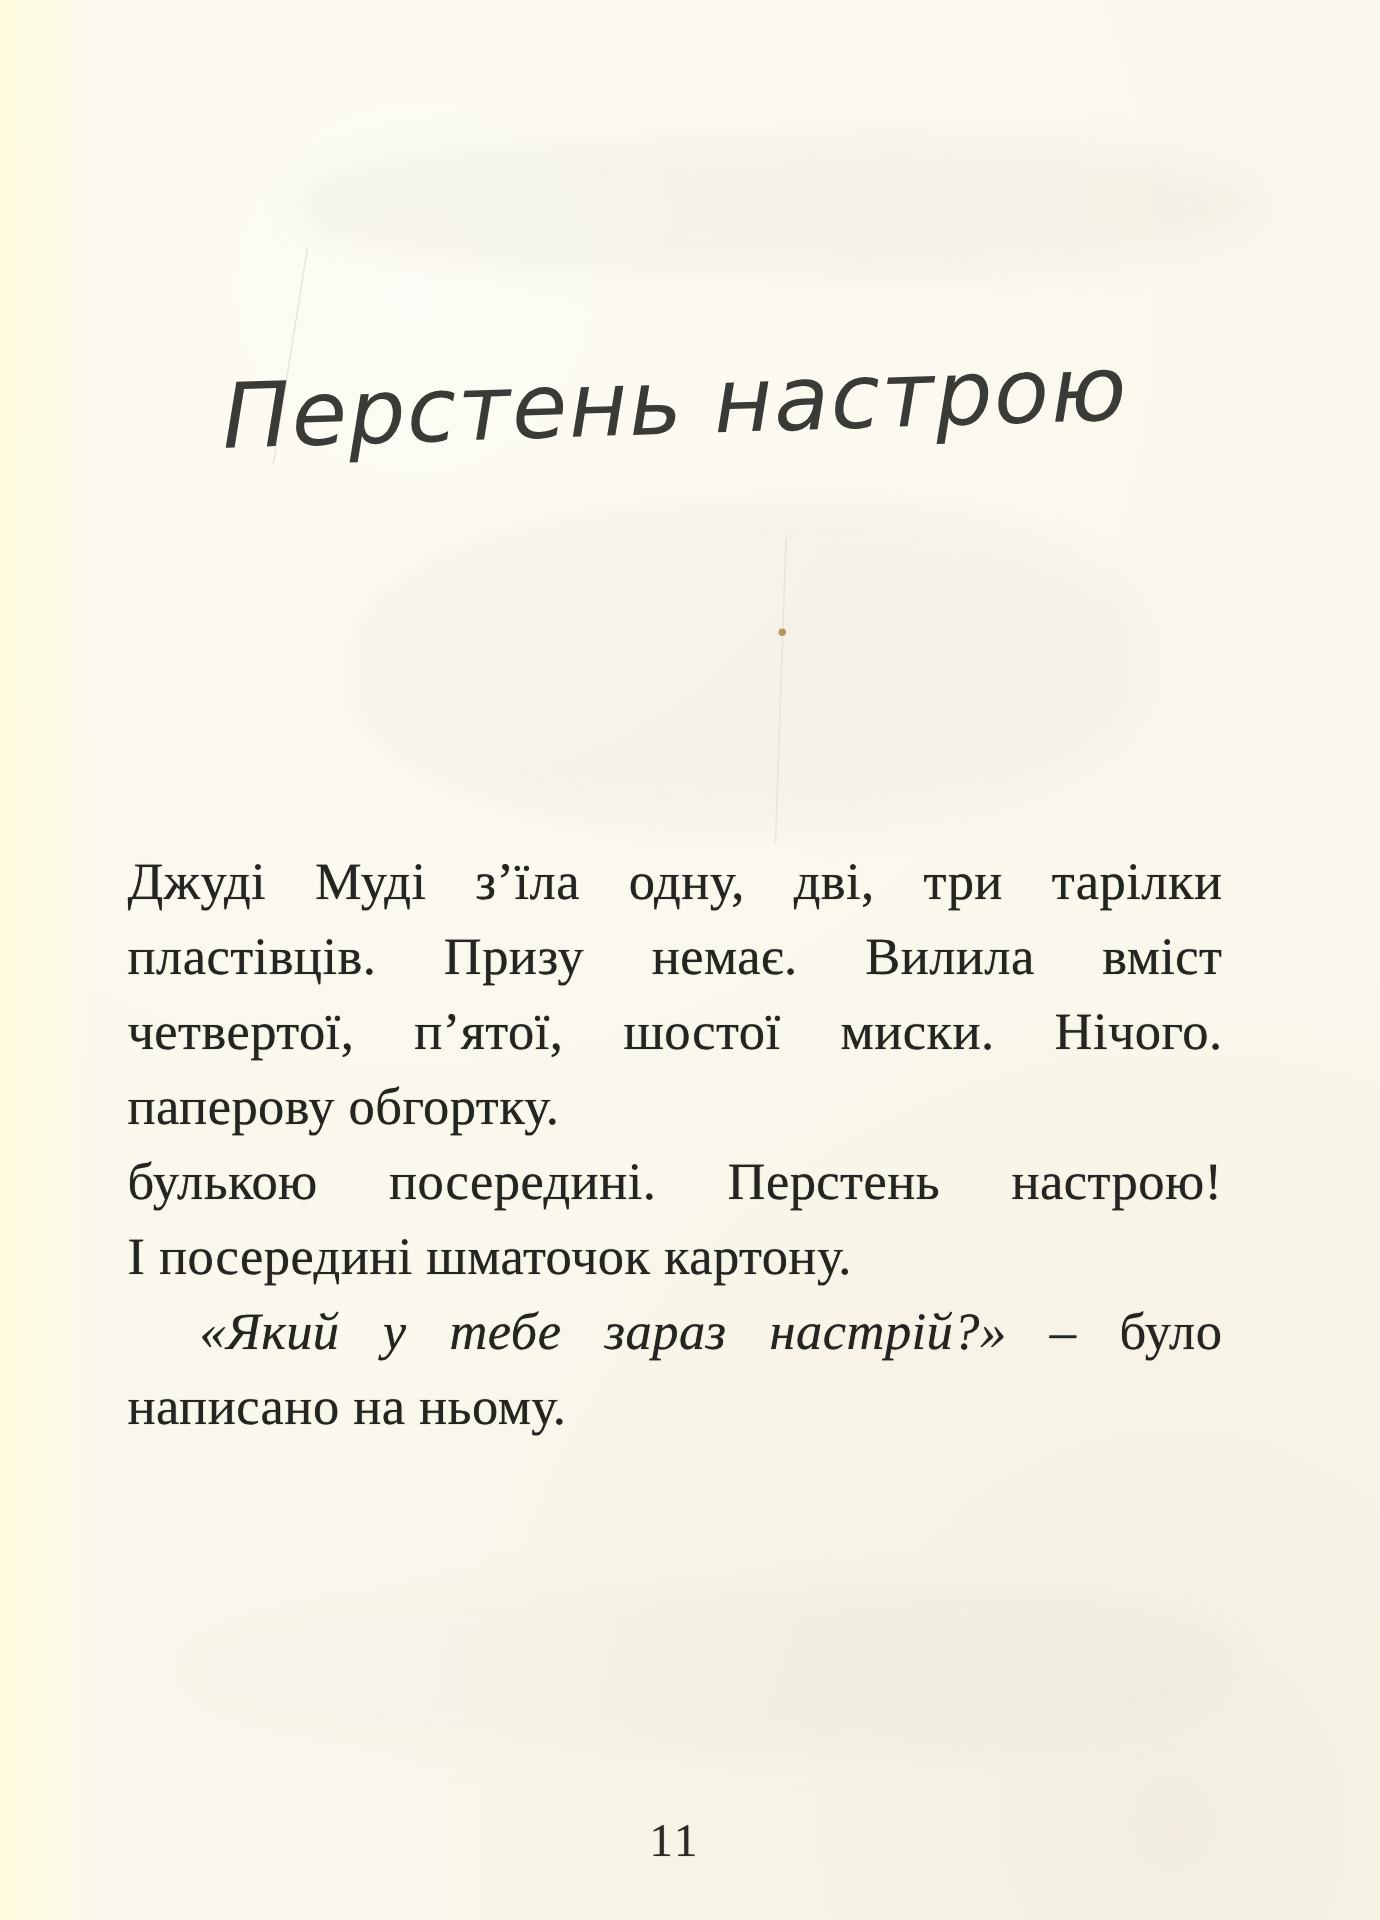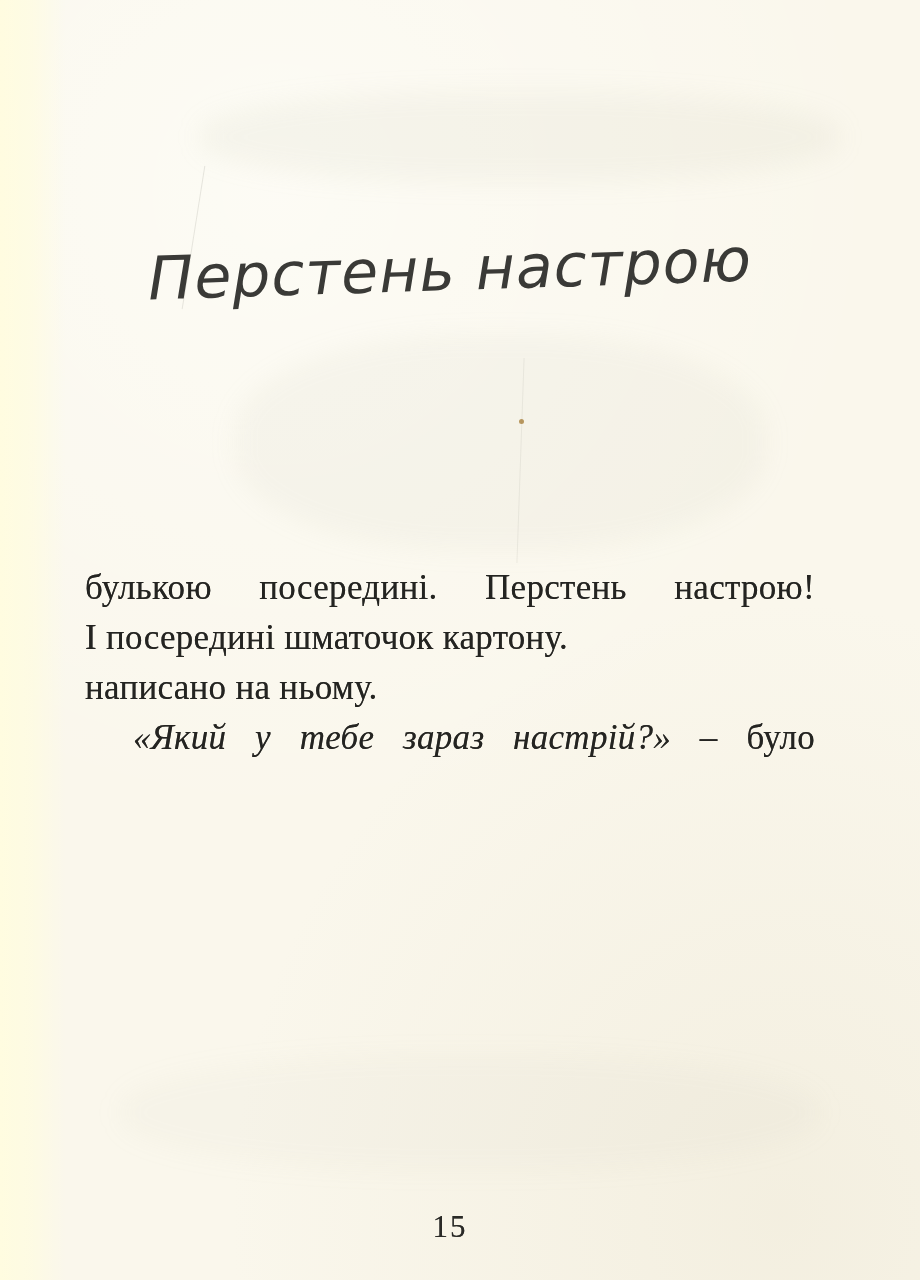--- a/index.html
+++ b/index.html
@@ -73,19 +73,23 @@
 <div class="ghost ghost-a"></div>
 <div class="ghost ghost-b"></div>
 <div class="ghost ghost-c"></div>
 <div class="crease crease-a"></div>
 <div class="crease crease-b"></div>
 <div class="speck"></div>
 
 <h1 class="chapter-title">Перстень настрою</h1>
 
 <div class="text-block">
+    <div class="line"><span>Джуді Муді з’їла одну, дві, три тарілки</span></div>
+    <div class="line"><span>пластівців. Призу немає. Вилила вміст</span></div>
+    <div class="line"><span>четвертої, п’ятої, шостої миски. Нічого.</span></div>
+    <div class="line para-end"><span>паперову обгортку.</span></div>
     <div class="line"><span>булькою посередині. Перстень настрою!</span></div>
     <div class="line para-end"><span>І посередині шматочок картону.</span></div>
+    <div class="line indent"><span class="italic">«Який у тебе зараз настрій?»</span><span> – було</span></div>
     <div class="line para-end"><span>написано на ньому.</span></div>
-    <div class="line indent"><span class="italic">«Який у тебе зараз настрій?»</span><span> – було</span></div>
   </div>
 
-<div class="page-number">15</div>
+<div class="page-number">11</div>
 
 </body></html>

